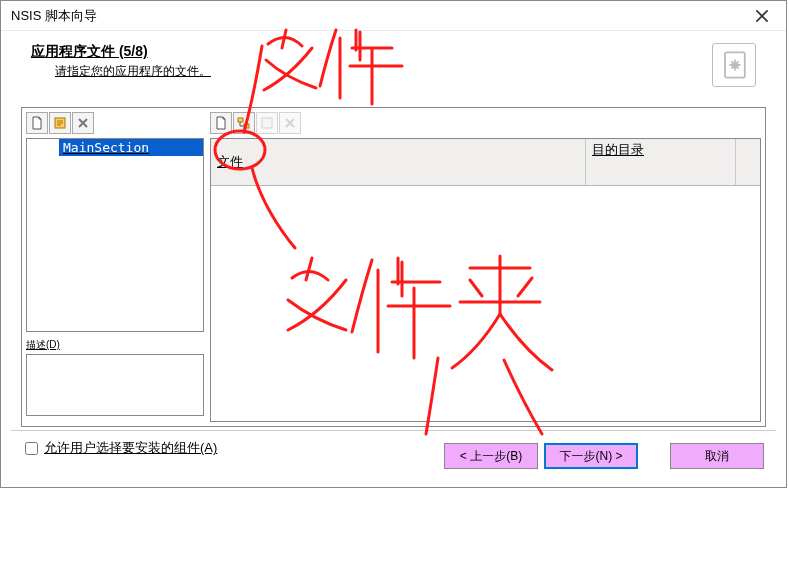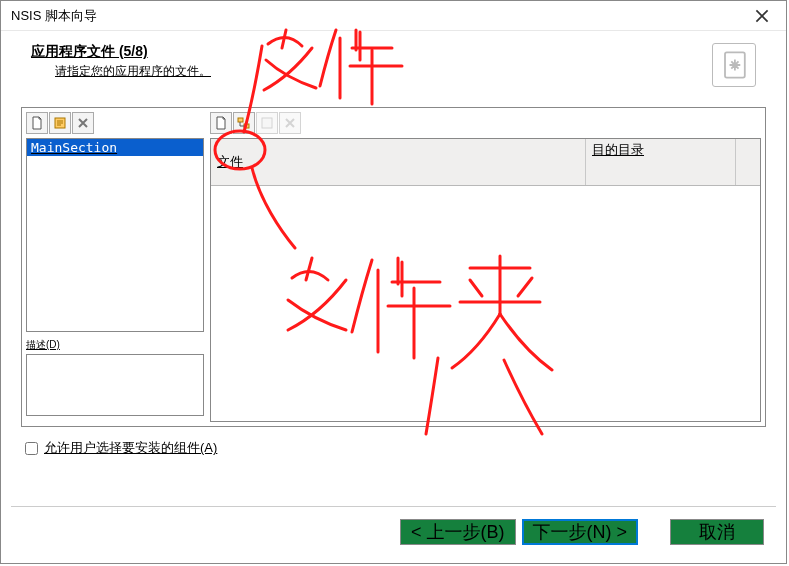--- a/index.html
+++ b/index.html
@@ -5,21 +5,21 @@
     * { box-sizing: border-box; margin: 0; padding: 0; }
     body {
       font-family: "Microsoft YaHei", "SimSun", Arial, sans-serif;
       background: #fff;
       width: 789px;
       height: 566px;
       position: relative;
     }
     .window {
       width: 787px;
-      height: 564px;
+      height: 488px;
       border: 1px solid #888;
       background: #fff;
       position: relative;
     }
     .titlebar {
       height: 30px;
       display: flex;
       align-items: center;
       justify-content: space-between;
       padding: 0 6px 0 10px;
@@ -93,20 +93,21 @@
       height: 194px;
       background: #fff;
       overflow: auto;
     }
     .section-item {
       background: #0a5fce;
       color: #fff;
       font-family: "NSimSun", "SimSun", monospace;
       font-size: 13px;
       padding: 1px 4px;
+      margin-left: 32px;
     }
     .desc-label {
       font-size: 10px;
       margin-top: 6px;
       margin-bottom: 2px;
     }
     .desc-box {
       border: 1px solid #888;
       height: 62px;
       background: #fff;
@@ -140,22 +141,22 @@
       bottom: 18px;
       right: 22px;
       display: flex;
       gap: 6px;
       align-items: center;
     }
     .win-btn {
       min-width: 94px;
       height: 26px;
       border: 1px solid #888;
-      background: #15803d;
-      font-size: 18px;
+      background: #f0abfc;
+      font-size: 12px;
       cursor: pointer;
       padding: 0 10px;
     }
     .win-btn.default { border: 1px solid #0078d7; box-shadow: inset 0 0 0 1px #0078d7; }
     .sep-line {
       position: absolute;
       left: 10px; right: 10px; bottom: 56px;
       border-top: 1px solid #ccc;
     }
     .tiny-svg { width: 14px; height: 14px; }

